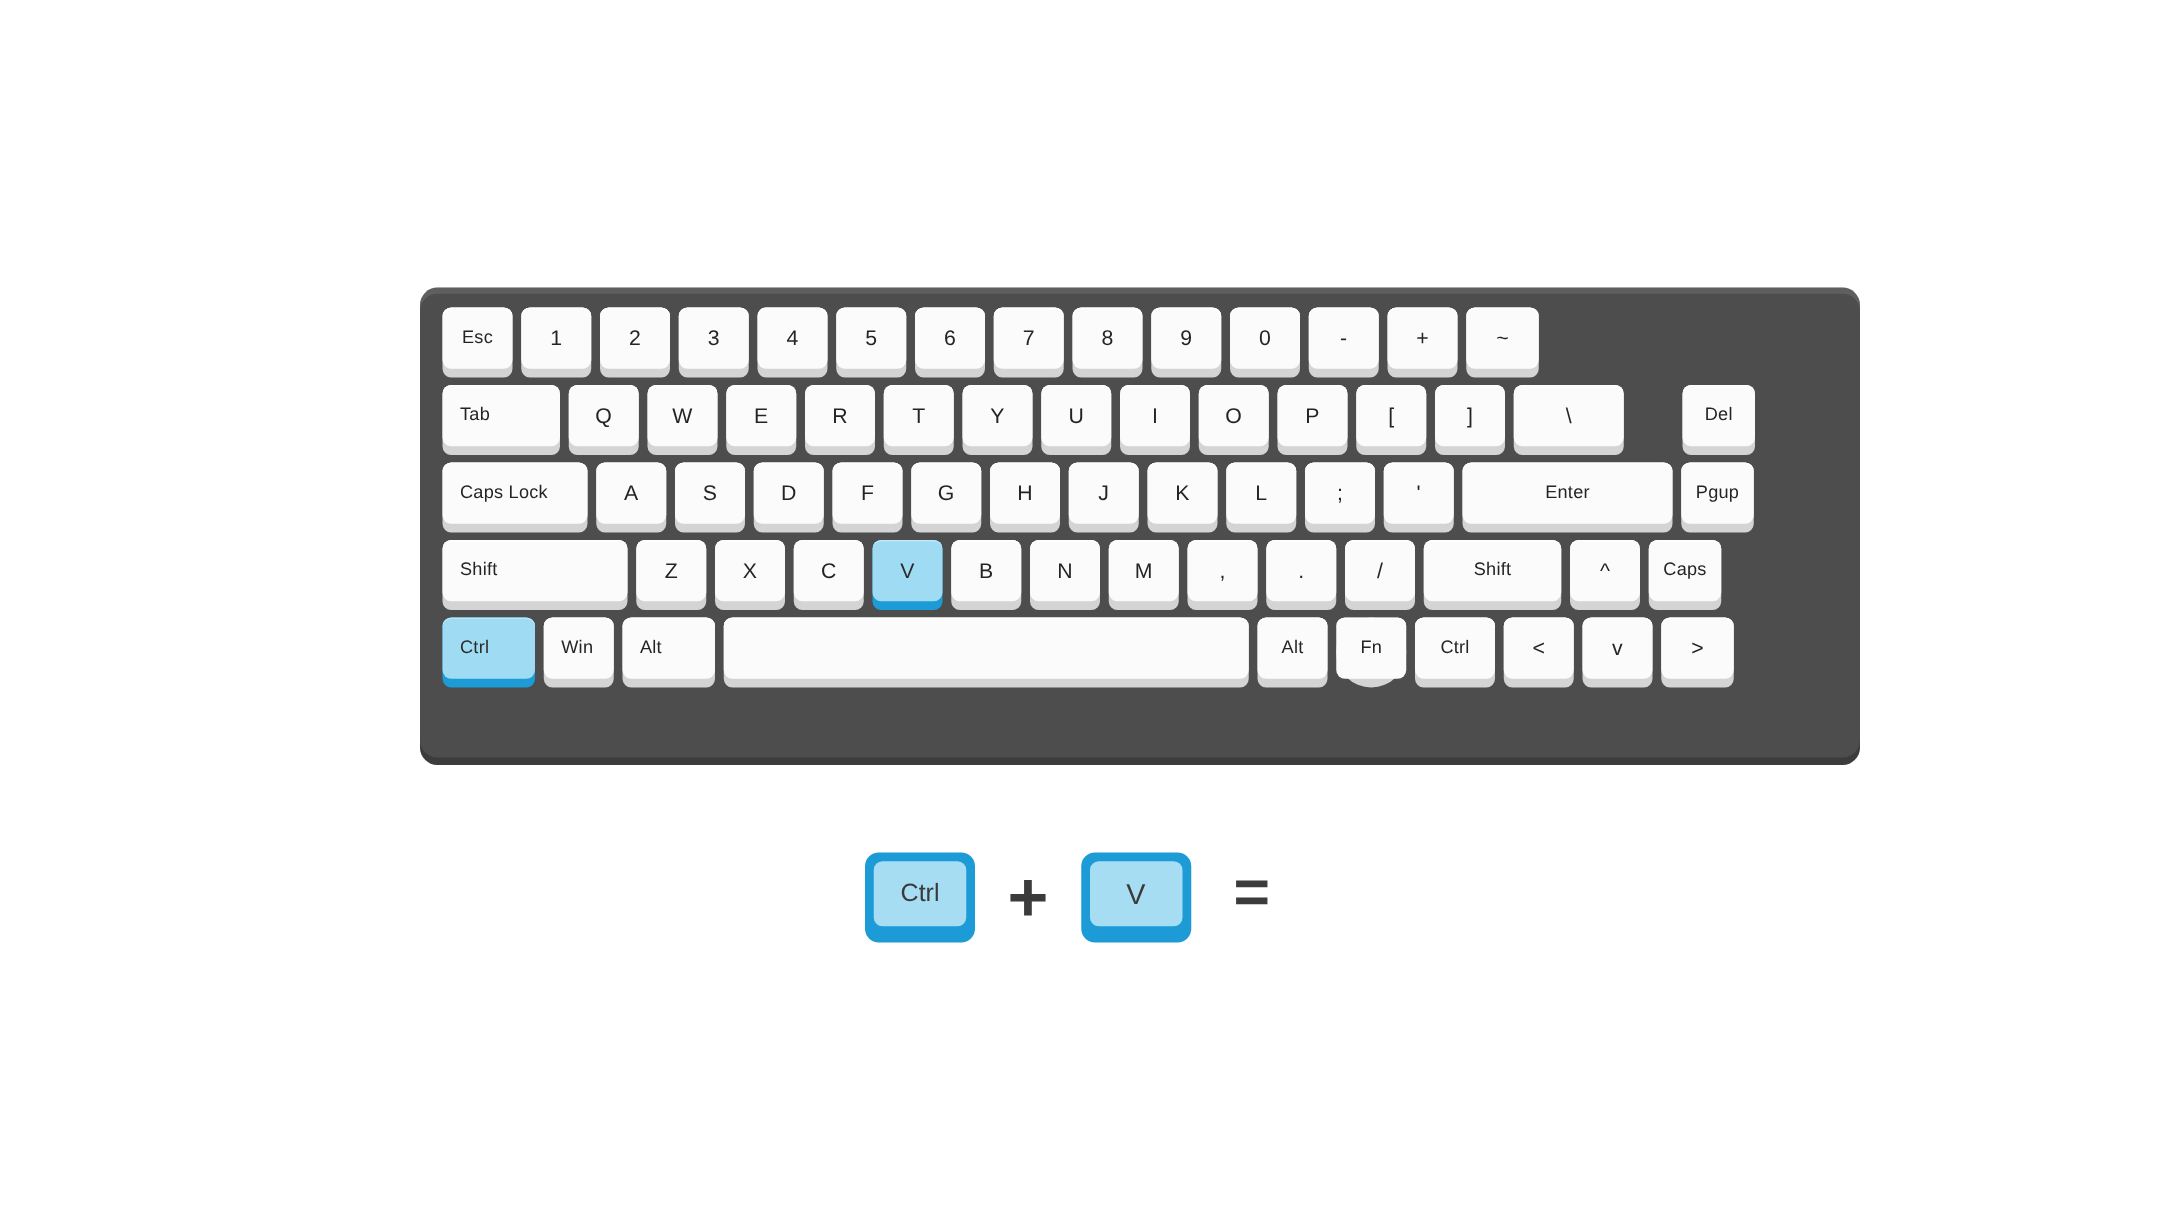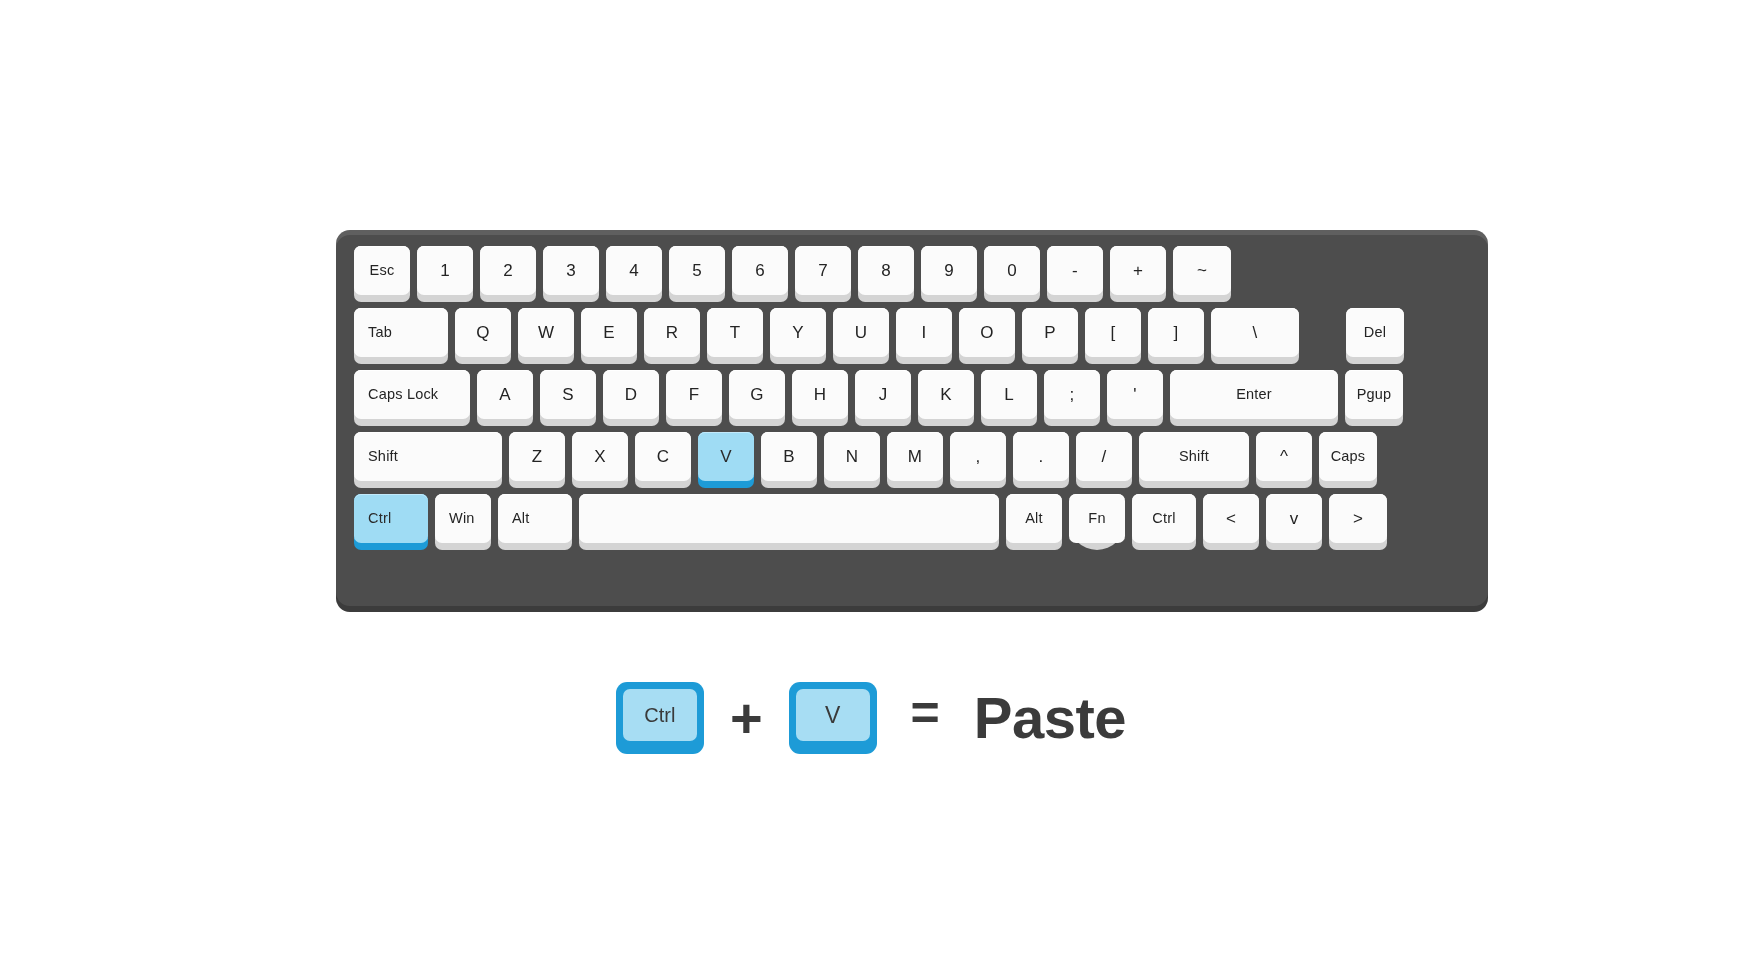--- a/index.html
+++ b/index.html
@@ -501,14 +501,13 @@
   <span class="op plus">+</span>
 
   <div class="big-key vkey">
     <div class="face">
       <span class="txt">V</span>
     </div>
   </div>
 
   <span class="op eq">=</span>
 
-  <span id="paste-word">Paste</span>
 </div>
 
 </body></html>

